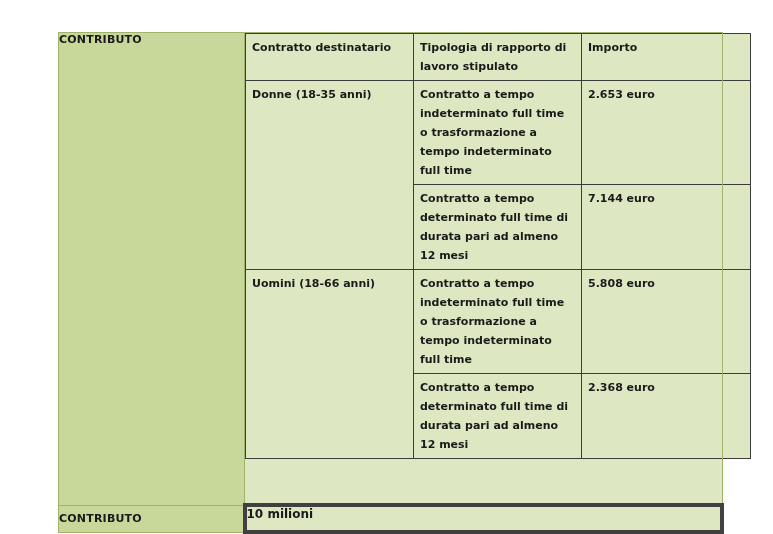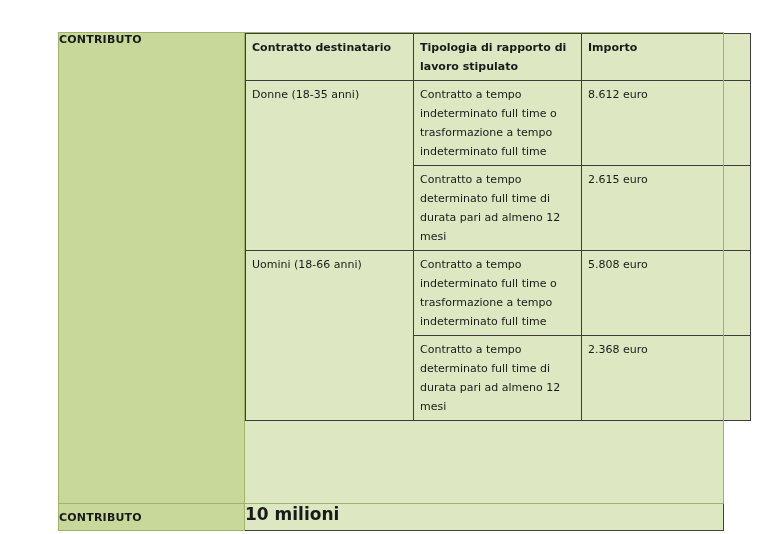--- a/index.html
+++ b/index.html
@@ -52,24 +52,24 @@
     border: 1px solid #9fb36a;
     padding: 6px 8px 6px 8px;
   }
 
   .content-cell.tall {
     height: 470px;
   }
 
   .dot-cell {
     background: #dde8c2;
-    border: 1px solid #404040;
+    border: 4px solid #404040;
     padding: 6px 8px 6px 8px;
     font-weight: bold;
-    font-size: 17px;
+    font-size: 12px;
   }
 
   .label-cell.dot {
     height: 26px;
     vertical-align: middle;
   }
 
   table.inner {
     border-collapse: collapse;
     width: 466px;
@@ -78,20 +78,21 @@
     background: #dde8c2;
   }
 
   table.inner td, table.inner th {
     border: 1px solid #3c3c3c;
     vertical-align: top;
     padding: 4px 6px 4px 6px;
     font-size: 11px;
     line-height: 19px;
     text-align: left;
+    font-weight: bold;
   }
 
   table.inner th {
     font-weight: bold;
   }
 
   .col-dest { width: 155px; }
   .col-rapp { width: 155px; }
   .col-imp  { width: 156px; }
 
@@ -119,26 +120,26 @@
             <tbody>
               <tr>
                 <th class="col-dest">Contratto destinatario</th>
                 <th class="col-rapp">Tipologia di rapporto di lavoro stipulato</th>
                 <th class="col-imp">Importo</th>
               </tr>
 
               <tr>
                 <td class="col-dest" rowspan="2">Donne (18-35 anni)</td>
                 <td class="col-rapp justify pad-bottom">Contratto a tempo indeterminato full time o trasformazione a tempo indeterminato full time</td>
-                <td class="col-imp">8.612 euro</td>
+                <td class="col-imp">2.653 euro</td>
               </tr>
 
               <tr>
                 <td class="col-rapp justify pad-bottom">Contratto a tempo determinato full time di durata pari ad almeno 12 mesi</td>
-                <td class="col-imp">2.615 euro</td>
+                <td class="col-imp">7.144 euro</td>
               </tr>
 
               <tr>
                 <td class="col-dest" rowspan="2">Uomini (18-66 anni)</td>
                 <td class="col-rapp justify pad-bottom">Contratto a tempo indeterminato full time o trasformazione a tempo indeterminato full time</td>
                 <td class="col-imp">5.808 euro</td>
               </tr>
 
               <tr>
                 <td class="col-rapp justify pad-bottom">Contratto a tempo determinato full time di durata pari ad almeno 12 mesi</td>

